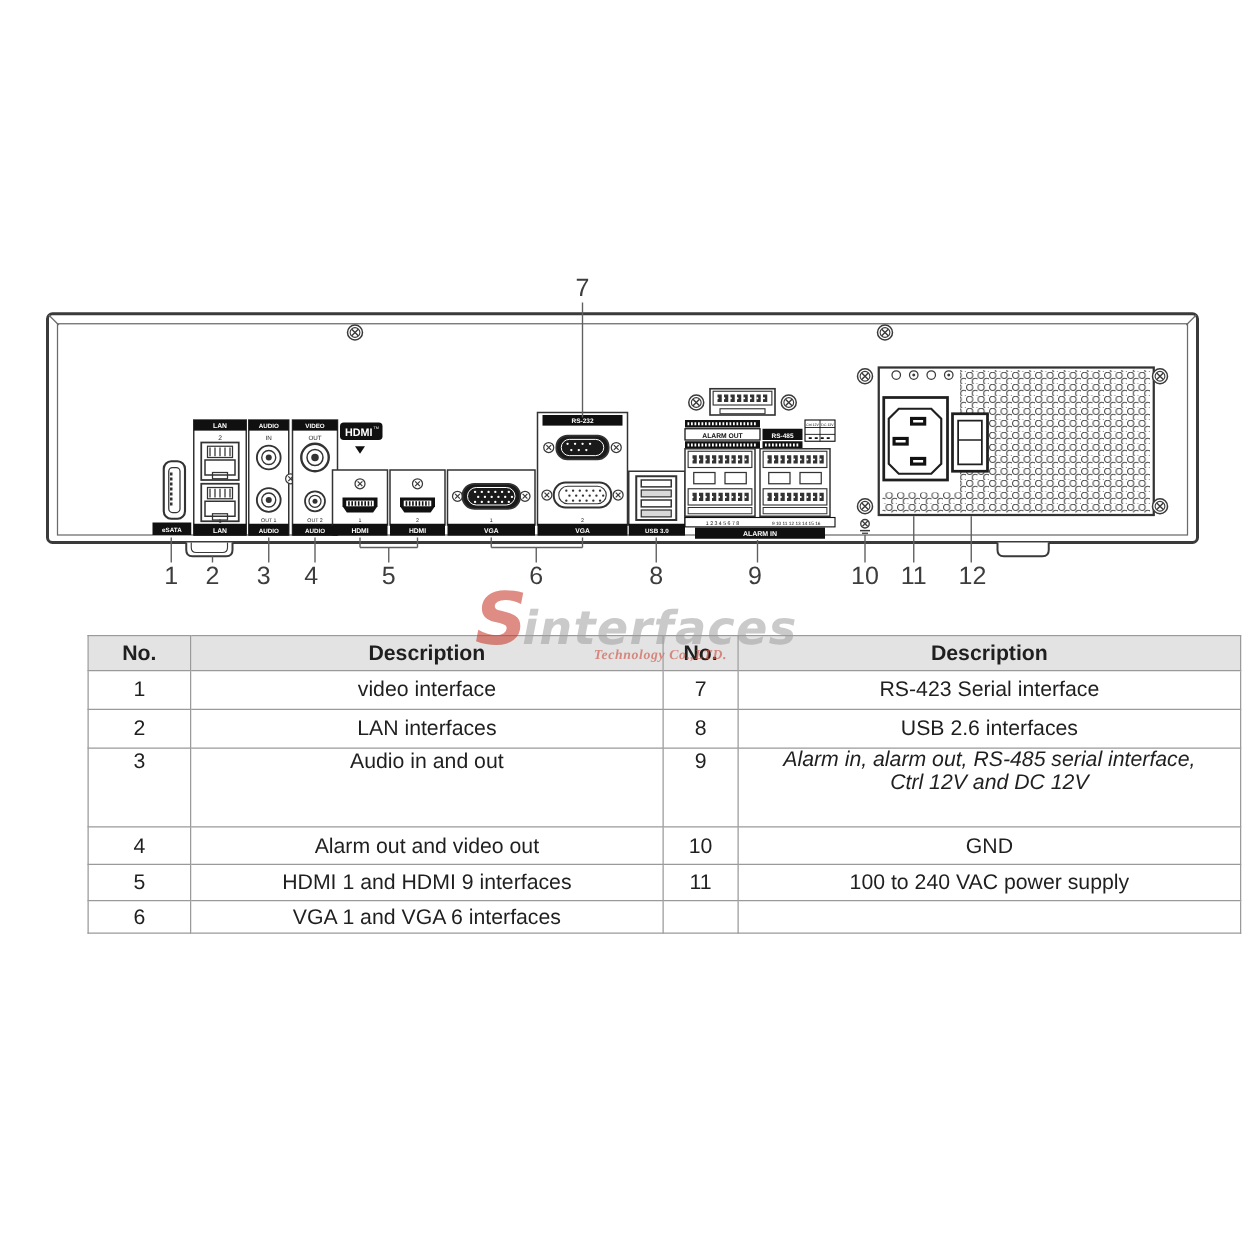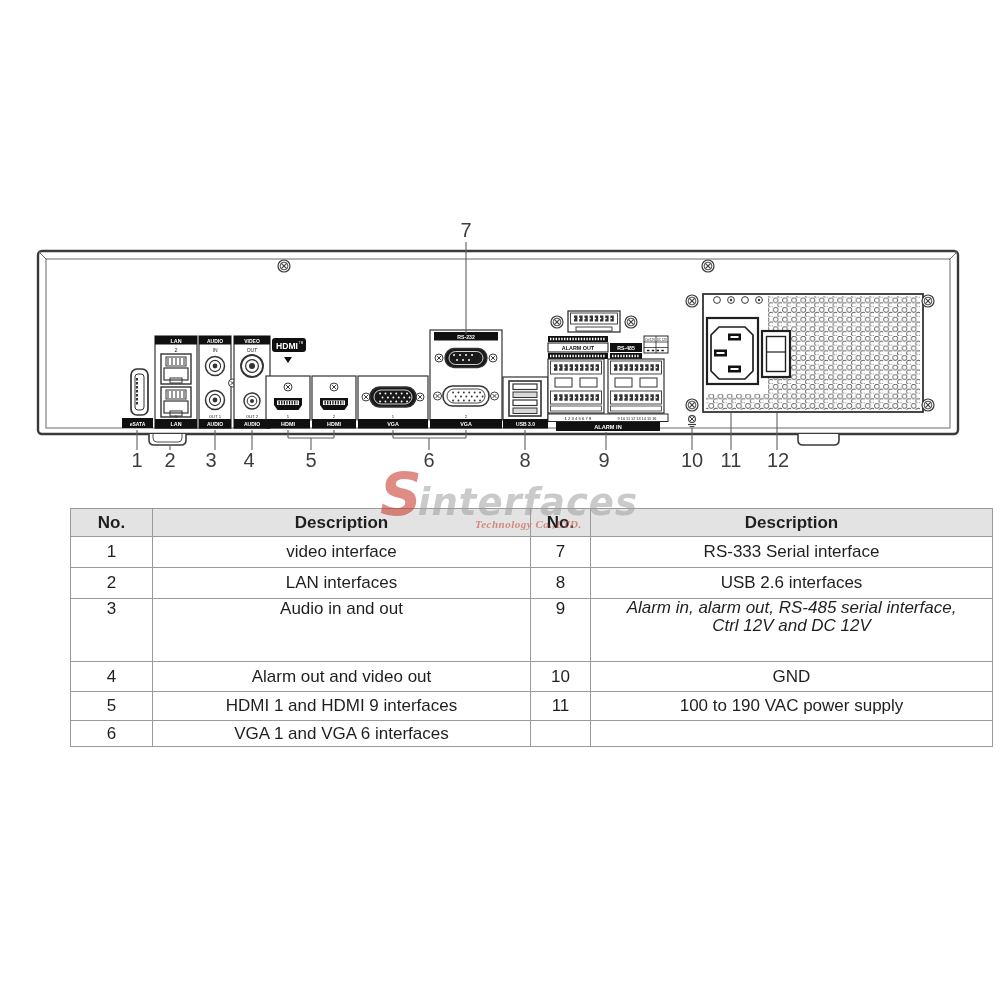--- a/index.html
+++ b/index.html
@@ -377,21 +377,21 @@
         <tr>
     <th>No.</th>
     <th>Description</th>
     <th>No.</th>
     <th>Description</th>
   </tr>
   <tr class="r-std1">
     <td>1</td>
     <td>video interface</td>
     <td>7</td>
-    <td>RS-333 Serial interface</td>
+    <td>RS-423 Serial interface</td>
   </tr>
   <tr class="r-std2">
     <td>2</td>
     <td>LAN interfaces</td>
     <td>8</td>
     <td>USB 2.6 interfaces</td>
   </tr>
   <tr class="r-tall">
     <td class="v-top">3</td>
     <td class="v-top">Audio in and out</td>
@@ -402,21 +402,21 @@
   <tr class="r-std4">
     <td>4</td>
     <td>Alarm out and video out</td>
     <td>10</td>
     <td>GND</td>
   </tr>
   <tr class="r-std5">
     <td>5</td>
     <td>HDMI 1 and HDMI 9 interfaces</td>
     <td>11</td>
-    <td>100 to 190 VAC power supply</td>
+    <td>100 to 240 VAC power supply</td>
   </tr>
   <tr class="r-std6">
     <td>6</td>
     <td>VGA 1 and VGA 6 interfaces</td>
     <td></td>
     <td></td>
   </tr>
 </tbody>
     </table>
 

